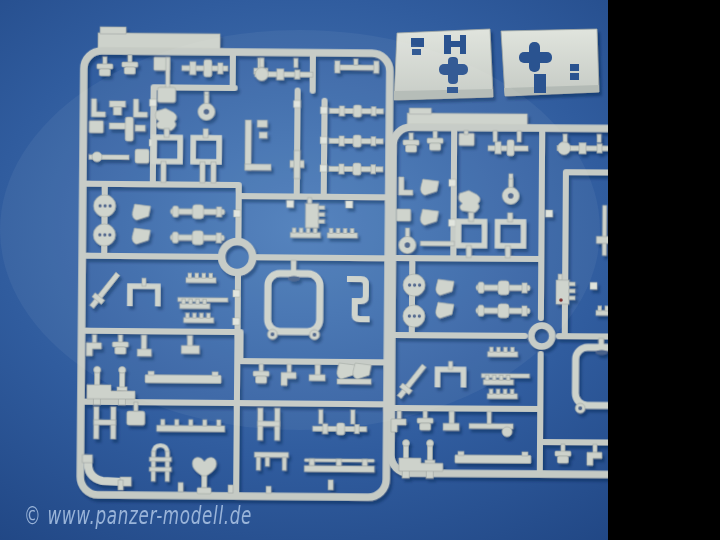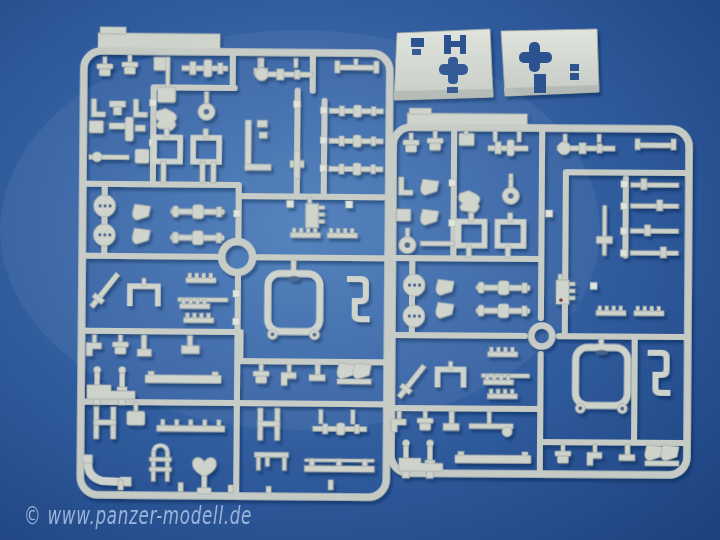--- a/index.html
+++ b/index.html
@@ -2,21 +2,21 @@
 <html style="--bg-center: #4d7ebb; --bg-mid: #305c9e; --bg-edge: #1e4380; --plastic: #c5cac4; --plastic-part: #cdd2cb; --plastic-light: #e0e4dd; --plastic-edge: #a3aaa5; --hole: #4a628a; --cutout: #2b5390; --facet: #b3bab5; --watermark: #aec6e6;"><head>
 <meta charset="utf-8">
 <style>
   :root{
     --bg-center:#4d7ebb; --bg-mid:#305c9e; --bg-edge:#1e4380;
     --plastic:#c5cac4; --plastic-part:#cdd2cb; --plastic-light:#e0e4dd;
     --plastic-edge:#a3aaa5; --hole:#4a628a; --cutout:#2b5390;
     --facet:#b3bab5; --watermark:#aec6e6;
   }
   html,body{margin:0;padding:0;background:#000;}
-  .stage{width:720px;height:540px;position:relative;overflow:hidden;
+  .stage{width:608px;height:540px;position:relative;overflow:hidden;
          font-family:"DejaVu Sans","Liberation Sans",sans-serif;}
   svg{display:block;}
   .rail{stroke:var(--plastic);stroke-width:6;fill:none;stroke-linecap:round;}
   .frame{stroke:var(--plastic);stroke-width:7.5;fill:none;stroke-linejoin:round;}
   .pfill{fill:var(--plastic-part);stroke:var(--plastic-edge);stroke-width:0.7;}
   .pline{stroke:var(--plastic-part);fill:none;}
   .hole{fill:var(--hole);stroke:none;}
   .pad{fill:var(--plastic-light);stroke:var(--plastic-edge);stroke-width:0.5;}
   .cut{fill:var(--cutout);stroke:none;}
   .wm{font-style:italic;font-size:25px;letter-spacing:1px;

